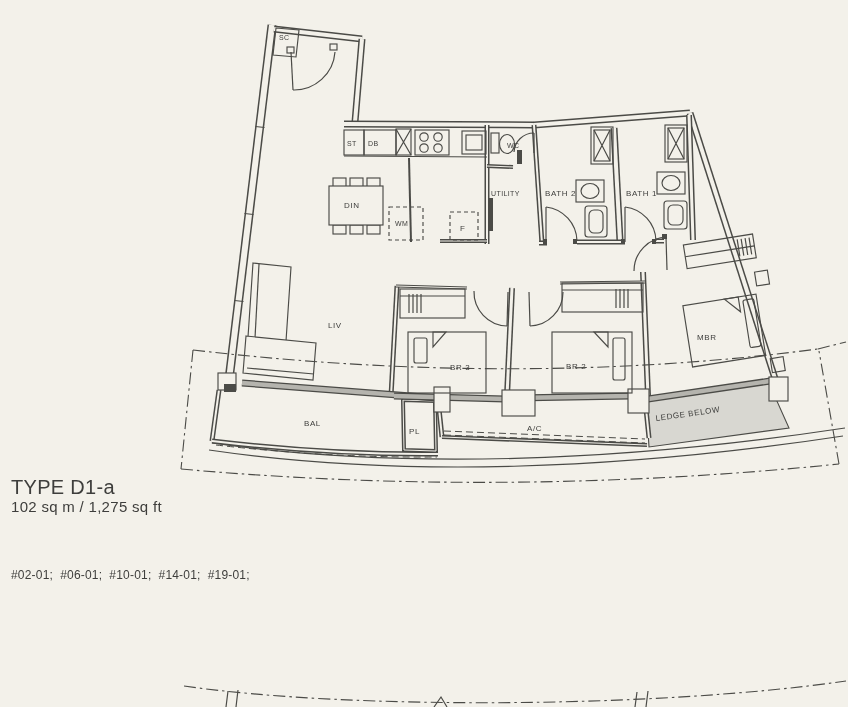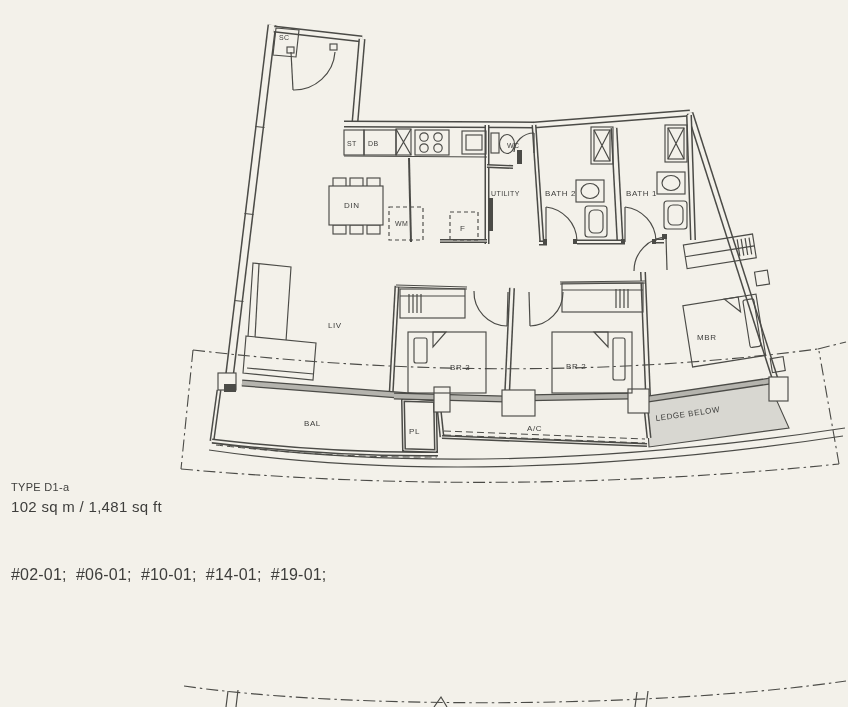--- a/index.html
+++ b/index.html
@@ -19,23 +19,23 @@
   .thin2{stroke:var(--line);stroke-width:2;fill:none}
   .furn{stroke:var(--line);stroke-width:1.15;fill:var(--paper)}
   .furnNf{stroke:var(--line);stroke-width:1.15;fill:none}
   .dash{stroke:var(--line);stroke-width:1.15;fill:none;stroke-dasharray:4 3}
   .solidfill{fill:var(--line);stroke:none}
   .dashdot{stroke:var(--line);stroke-width:1.1;fill:none;stroke-dasharray:12 4 2.5 4}
   .louver{stroke:var(--line);stroke-width:1;fill:none;stroke-dasharray:7 4}
   .rlabel{fill:var(--ink);font-size:8px;letter-spacing:.6px;font-family:"Liberation Sans",sans-serif}
   .rlabel-sm{fill:var(--ink);font-size:7px;letter-spacing:.4px;font-family:"Liberation Sans",sans-serif}
   .info{position:absolute;left:11px;top:477px;color:var(--ink);}
-  .info .t1{font-size:11px;line-height:20px;letter-spacing:.3px;white-space:pre-wrap}
+  .info .t1{font-size:20px;line-height:20px;letter-spacing:.3px;white-space:pre-wrap}
   .info .t2{font-size:15px;line-height:20px;letter-spacing:.3px;white-space:pre-wrap}
-  .units{margin-top:13px;font-size:16px;line-height:18px;letter-spacing:.2px;white-space:pre-wrap}
+  .units{margin-top:13px;font-size:12px;line-height:18px;letter-spacing:.2px;white-space:pre-wrap}
   .units+.units{margin-top:10px}
 </style>
 </head>
 <body>
 
 <div class="stage">
 <svg width="848" height="707" viewBox="0 0 848 707">
 
   <g>
     <polygon points="646,400 768,381 789,428 649,447" fill="var(--ledge)" stroke="var(--line)" stroke-width="1.1"></polygon>
@@ -282,21 +282,21 @@
     <text class="rlabel" x="697" y="340">MBR</text>
     <text class="rlabel" x="304" y="426">BAL</text>
     <text class="rlabel" x="409" y="434">PL</text>
     <text class="rlabel" x="527" y="431">A/C</text>
     <text class="rlabel" transform="translate(656,421) rotate(-8)" x="0" y="0">LEDGE BELOW</text>
   </g>
 </svg>
 
   <div class="info">
     <div class="t1">TYPE D1-a</div>
-    <div class="t2">102 sq m / 1,481 sq ft</div>
+    <div class="t2">102 sq m / 1,275 sq ft</div>
     <div class="units">
       <div>#02-01;  #06-01;  #10-01;  #14-01;  #19-01;</div>
     </div>
     <div class="units">
       
       
     </div>
   </div>
 </div>
 

